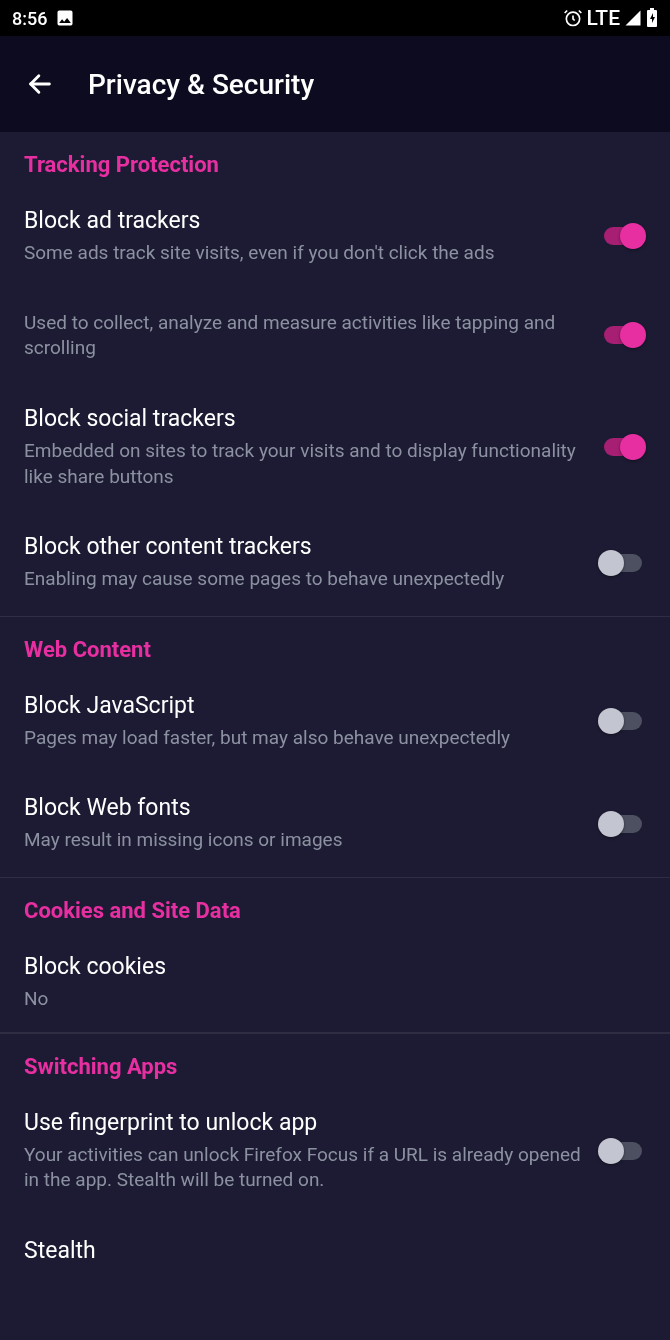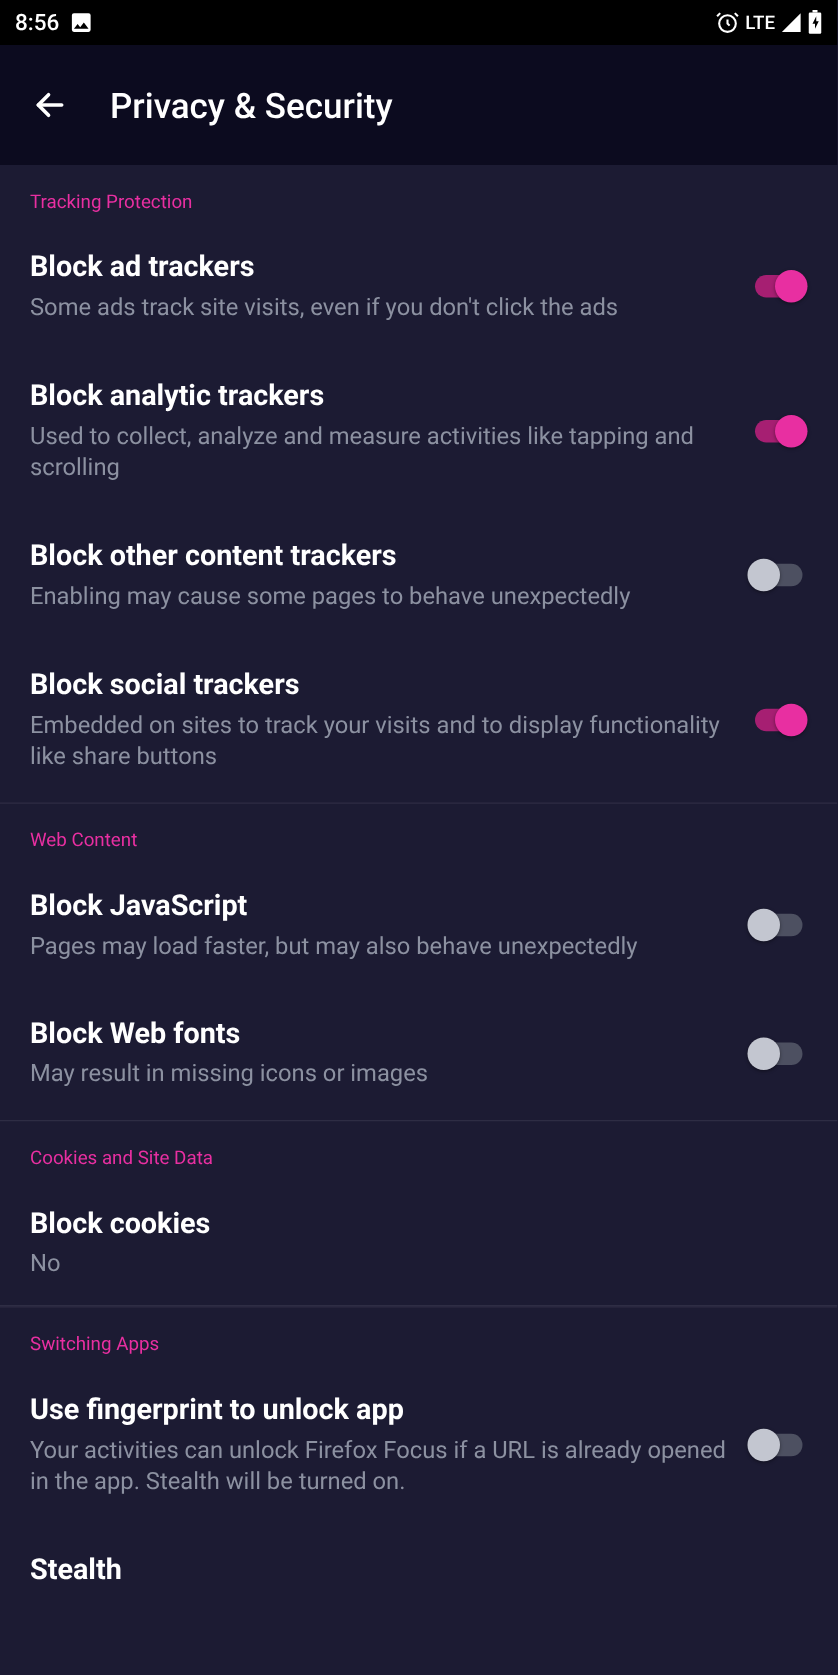--- a/index.html
+++ b/index.html
@@ -41,35 +41,34 @@
       margin-right: 28px;
     }
     .header-title {
       font-size: 28px;
       font-weight: 500;
     }
     .content { padding-top: 0; }
     .section-header {
       padding: 20px 24px 10px;
       color: #e82fa1;
-      font-size: 15px;
-      font-weight: 400;
+      font-size: 22px;
+      font-weight: 700;
     }
     .pref-row {
       padding: 20px 24px 24px;
       display: flex;
       align-items: center;
       gap: 16px;
     }
     .pref-text { flex: 1; min-width: 0; }
     .pref-title {
       font-size: 23px;
       color: #fff;
       margin-bottom: 6px;
-      font-weight: bold;
     }
     .pref-sub {
       font-size: 19px;
       color: #8c91a1;
       line-height: 1.35;
     }
     .disabled .pref-title { color: #6a6f80; }
     .switch {
       position: relative;
       width: 46px;
@@ -110,21 +109,21 @@
     <span>8:56</span>
     <svg width="20" height="20" viewBox="0 0 24 24" fill="#fff">
         <path d="M21 19V5a2 2 0 0 0-2-2H5a2 2 0 0 0-2 2v14a2 2 0 0 0 2 2h14a2 2 0 0 0 2-2zM8.5 13.5l2.5 3 3.5-4.5 4.5 6H5l3.5-4.5z"></path>
       </svg>
   </div>
   <div class="status-right">
     <svg width="20" height="20" viewBox="0 0 24 24" fill="none" stroke="#fff" stroke-width="2">
         <circle cx="12" cy="13" r="8"></circle>
         <path d="M12 9v4l2 2M5 3L2 6M22 6l-3-3"></path>
       </svg>
-    <span style="font-size:15px;font-weight:500;">LTE</span>
+    <span style="font-size:21px;font-weight:500;">LTE</span>
     <svg width="18" height="18" viewBox="0 0 24 24" fill="#fff">
         <path d="M2 22h20V2z"></path>
       </svg>
     <svg width="12" height="20" viewBox="0 0 12 20" fill="#fff">
         <rect x="1" y="2" width="10" height="17" rx="1"></rect>
         <rect x="4" y="0" width="4" height="2"></rect>
         <path d="M7 5L4 11h2v4l3-6H7z" fill="#000"></path>
       </svg>
   </div>
 </div>
@@ -148,51 +147,50 @@
       <div class="pref-sub">Some ads track site visits, even if you don't click the ads</div>
     </div>
     <div class="switch on">
         <div class="switch-track"></div>
         <div class="switch-thumb"></div>
       </div>
   </div>
 
   <div class="pref-row">
     <div class="pref-text">
-      <div class="pref-title">Block analytic trackers</div>
       <div class="pref-sub">Used to collect, analyze and measure activities like tapping and scrolling</div>
+    </div>
+    <div class="switch on">
+        <div class="switch-track"></div>
+        <div class="switch-thumb"></div>
+      </div>
+  </div>
+
+  <div class="pref-row">
+    <div class="pref-text">
+      <div class="pref-title">Block social trackers</div>
+      <div class="pref-sub">Embedded on sites to track your visits and to display functionality like share buttons</div>
     </div>
     <div class="switch on">
         <div class="switch-track"></div>
         <div class="switch-thumb"></div>
       </div>
   </div>
 
   <div class="pref-row">
     <div class="pref-text">
       <div class="pref-title">Block other content trackers</div>
       <div class="pref-sub">Enabling may cause some pages to behave unexpectedly</div>
     </div>
     <div class="switch off">
         <div class="switch-track"></div>
         <div class="switch-thumb"></div>
       </div>
   </div>
 
-  <div class="pref-row">
-    <div class="pref-text">
-      <div class="pref-title">Block social trackers</div>
-      <div class="pref-sub">Embedded on sites to track your visits and to display functionality like share buttons</div>
-    </div>
-    <div class="switch on">
-        <div class="switch-track"></div>
-        <div class="switch-thumb"></div>
-      </div>
-  </div>
-
   <div class="divider"></div>
 
   <div class="section-header">Web Content</div>
 
   <div class="pref-row">
     <div class="pref-text">
       <div class="pref-title">Block JavaScript</div>
       <div class="pref-sub">Pages may load faster, but may also behave unexpectedly</div>
     </div>
     <div class="switch off">

